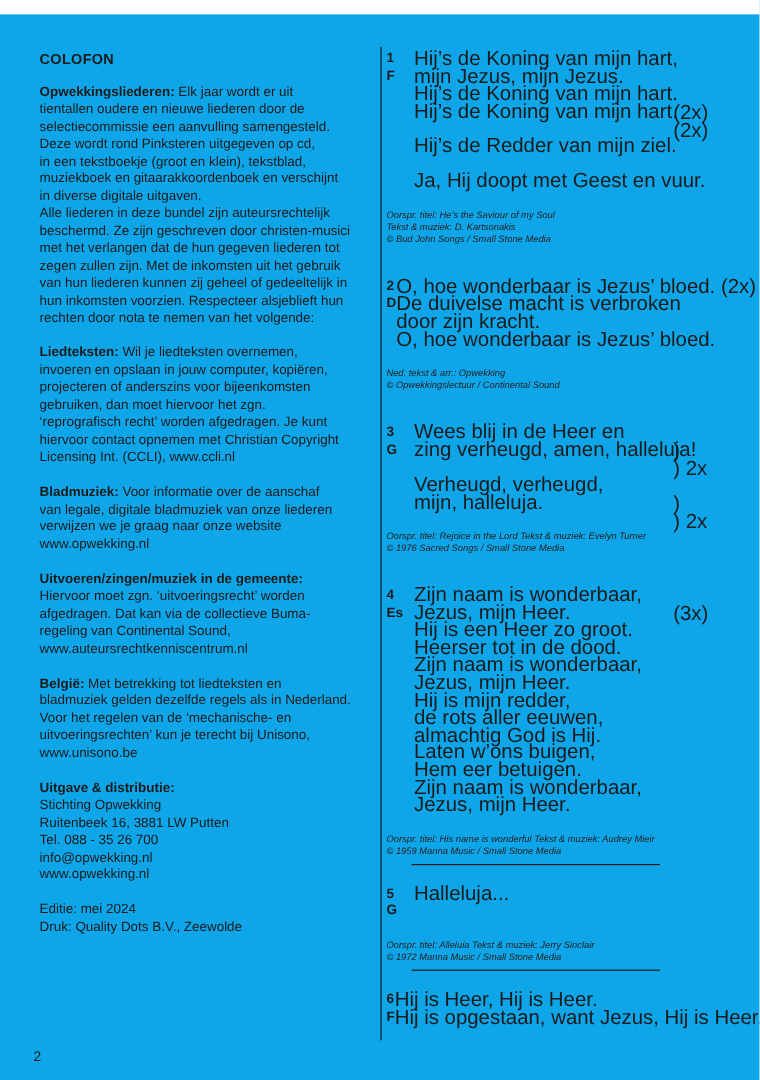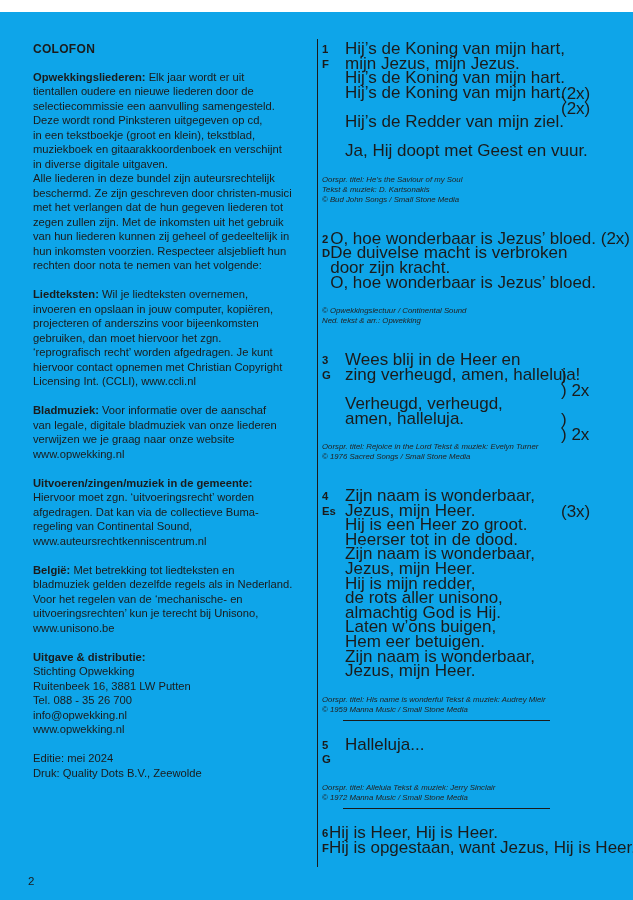--- a/index.html
+++ b/index.html
@@ -79,36 +79,36 @@
             <div>D</div>
           </div>
           <div class="lyrics">
             <div class="lline"><span>O, hoe wonderbaar is Jezus’ bloed. (2x)</span></div>
             <div class="lline"><span>De duivelse macht is verbroken</span></div>
             <div class="lline"><span>door zijn kracht.</span></div>
             <div class="lline"><span>O, hoe wonderbaar is Jezus’ bloed.</span></div>
           </div>
         </div>
         <div class="credits">
+          <div>Ned. tekst &amp; arr.: Opwekking</div>
           <div>© Opwekkingslectuur / Continental Sound</div>
-          <div>Ned. tekst &amp; arr.: Opwekking</div>
         </div>
       </div>
       <div class="song">
         <div class="song-head">
           <div class="nk">
             <div>3</div>
             <div>G</div>
           </div>
           <div class="lyrics">
             <div class="lline"><span>Wees blij in de Heer en</span><span class="rmark">)</span></div>
             <div class="lline"><span>zing verheugd, amen, halleluja!</span><span class="rmark">) 2x</span></div>
             <div class="lline"><span>&nbsp;</span></div>
             <div class="lline"><span>Verheugd, verheugd,</span><span class="rmark">)</span></div>
-            <div class="lline"><span>amen, halleluja.</span><span class="rmark">) 2x</span></div>
+            <div class="lline"><span>mijn, halleluja.</span><span class="rmark">) 2x</span></div>
           </div>
         </div>
         <div class="credits">
           <div>Oorspr. titel: Rejoice in the Lord Tekst &amp; muziek: Evelyn Turner</div>
           <div>© 1976 Sacred Songs / Small Stone Media</div>
         </div>
       </div>
       <div class="song tight">
         <div class="song-head">
           <div class="nk">
@@ -116,21 +116,21 @@
             <div>Es</div>
           </div>
           <div class="lyrics">
             <div class="lline"><span>Zijn naam is wonderbaar,</span><span class="rmark">(3x)</span></div>
             <div class="lline"><span>Jezus, mijn Heer.</span></div>
             <div class="lline"><span>Hij is een Heer zo groot.</span></div>
             <div class="lline"><span>Heerser tot in de dood.</span></div>
             <div class="lline"><span>Zijn naam is wonderbaar,</span></div>
             <div class="lline"><span>Jezus, mijn Heer.</span></div>
             <div class="lline"><span>Hij is mijn redder,</span></div>
-            <div class="lline"><span>de rots aller unisono,</span></div>
+            <div class="lline"><span>de rots aller eeuwen,</span></div>
             <div class="lline"><span>almachtig God is Hij.</span></div>
             <div class="lline"><span>Laten w’ons buigen,</span></div>
             <div class="lline"><span>Hem eer betuigen.</span></div>
             <div class="lline"><span>Zijn naam is wonderbaar,</span></div>
             <div class="lline"><span>Jezus, mijn Heer.</span></div>
           </div>
         </div>
         <div class="credits">
           <div>Oorspr. titel: His name is wonderful Tekst &amp; muziek: Audrey Mieir</div>
           <div>© 1959 Manna Music / Small Stone Media</div>

